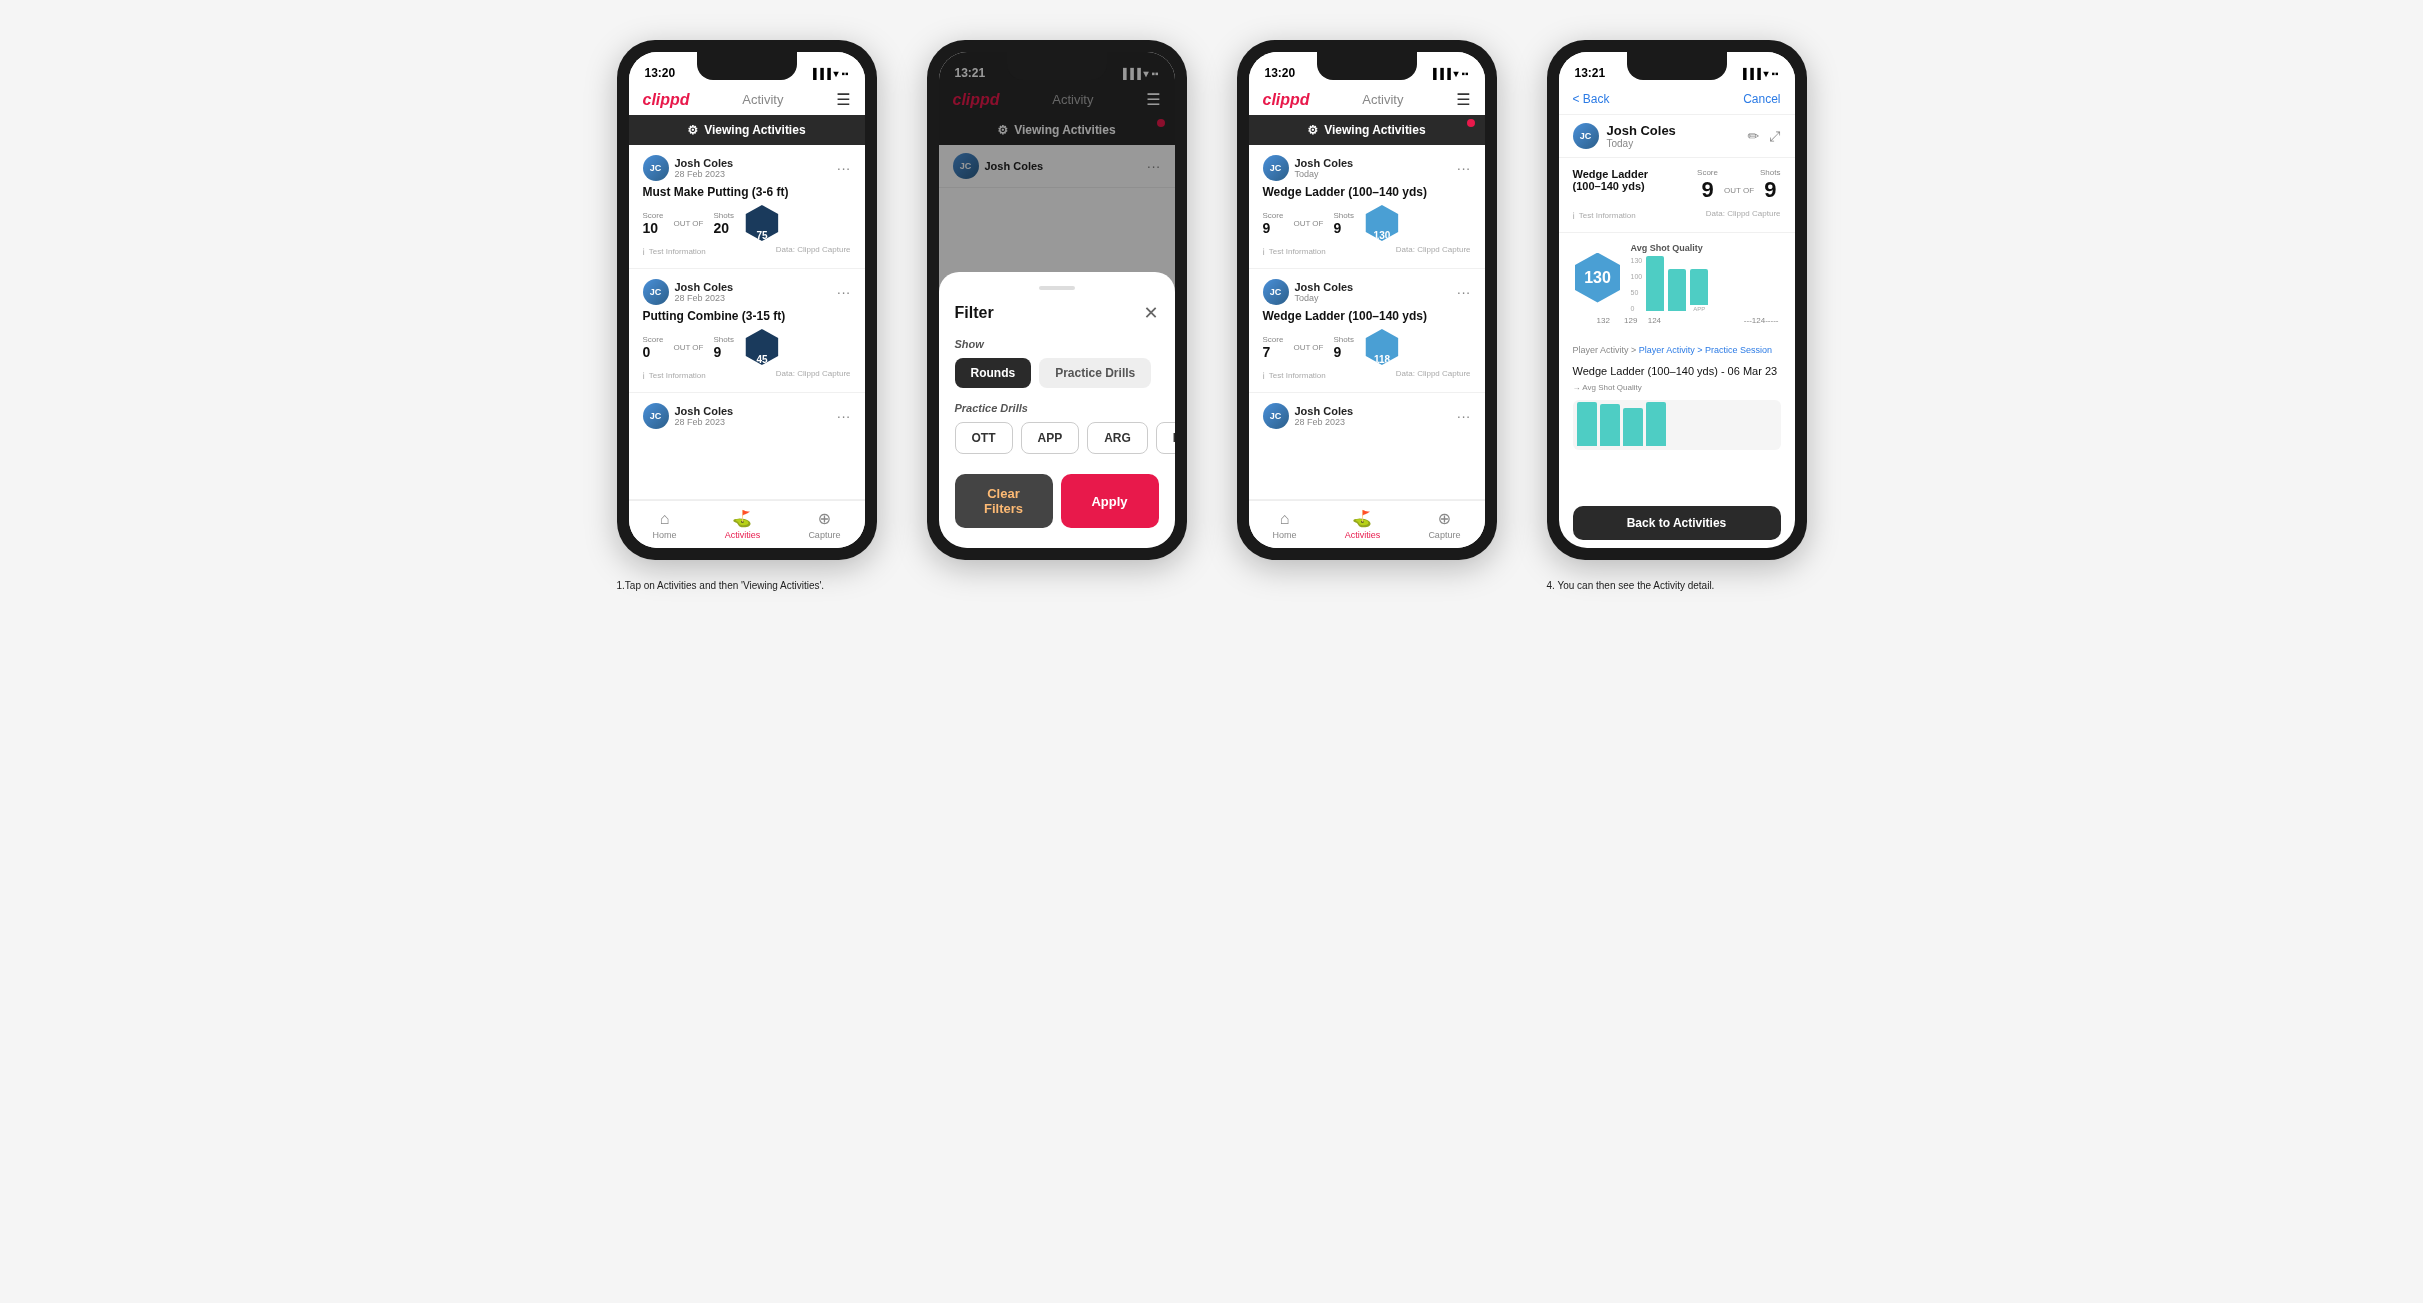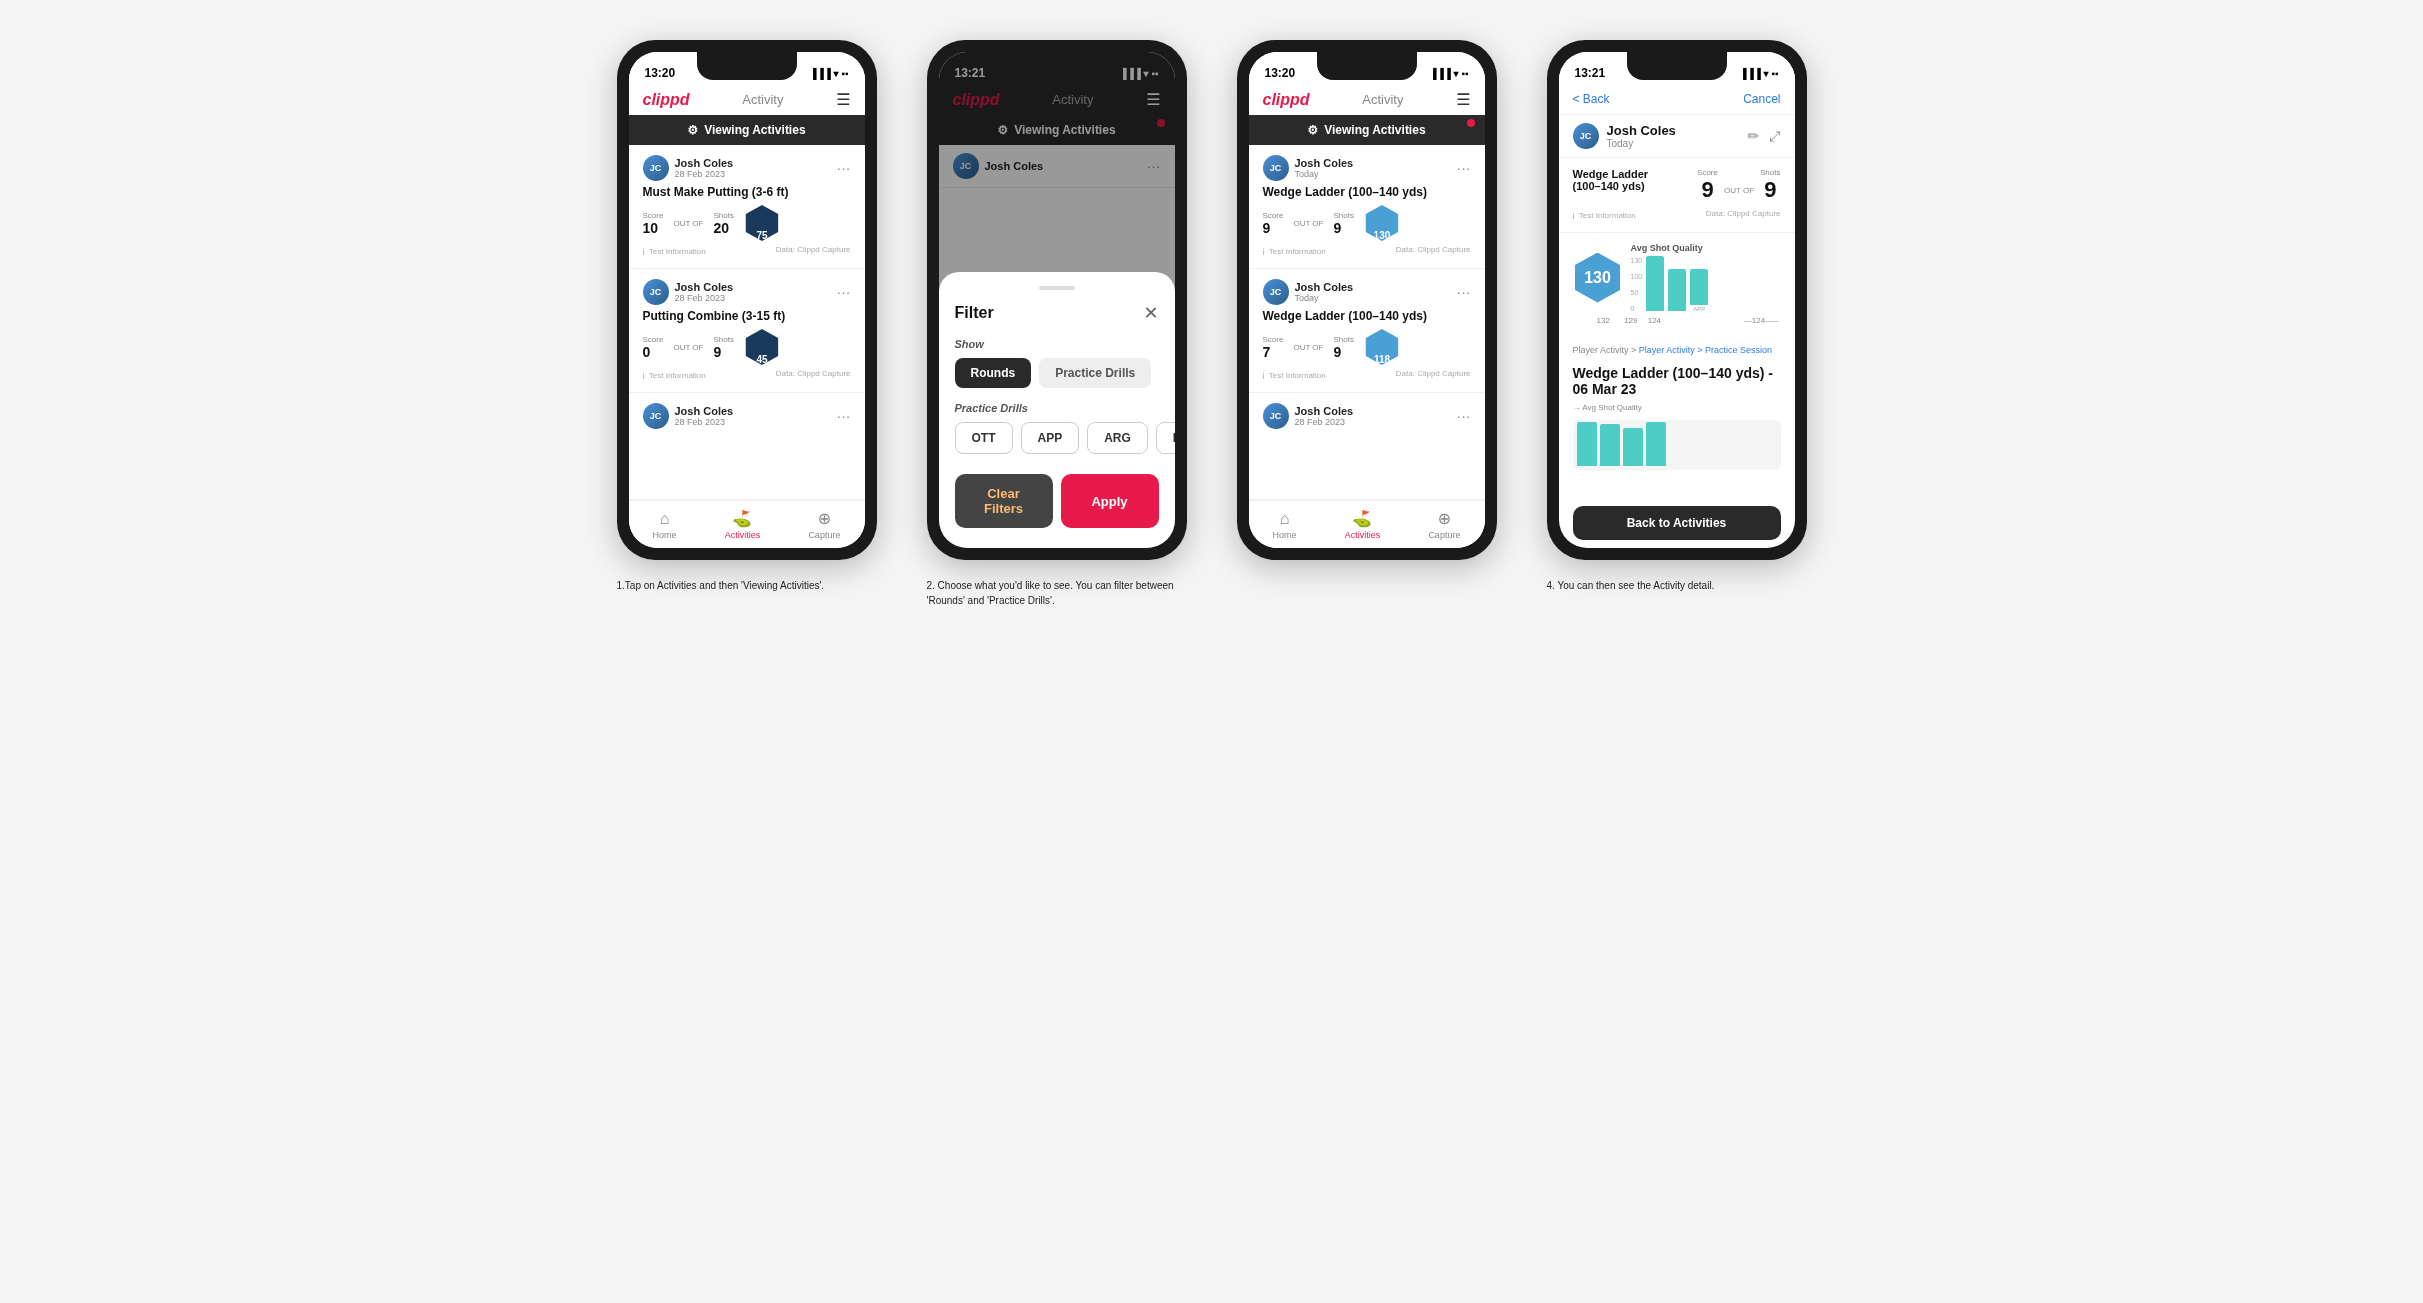--- a/index.html
+++ b/index.html
@@ -337,22 +337,22 @@
     .chart-area {
       padding: 10px 14px 4px;
     }
     .activity-session-label {
       font-size: 9px;
       color: #888;
       padding: 4px 14px;
     }
     .activity-session-label span { color: #2c7be5; }
     .drill-history-title {
-      font-size: 14px;
-      font-weight: 700;
+      font-size: 11px;
+      font-weight: 400;
       color: #111;
       padding: 6px 14px 4px;
     }
     .back-to-activities-btn {
       margin: 8px 14px;
       background: #2a2a2a;
       color: #fff;
       border: none;
       border-radius: 10px;
       padding: 10px;
@@ -546,21 +546,20 @@
             <button class="filter-btn outline">ARG</button>
             <button class="filter-btn outline">PUTT</button>
           </div>
           <div class="modal-actions">
             <button class="btn-clear">Clear Filters</button>
             <button class="btn-apply">Apply</button>
           </div>
         </div>
       </div>
     </div>
-    <div class="caption-text">2. Choose what you'd like to see. You can filter between 'Rounds' and 'Practice Drills'.</div>
   </div>
 
   <div class="phone-block">
     <div class="phone-frame">
       <div class="phone-notch"></div>
       <div class="phone-screen">
         <div class="status-bar">
           <span class="status-time">13:20</span>
           <span class="status-icons">▐▐▐ ▾ ▪▪</span>
         </div>

